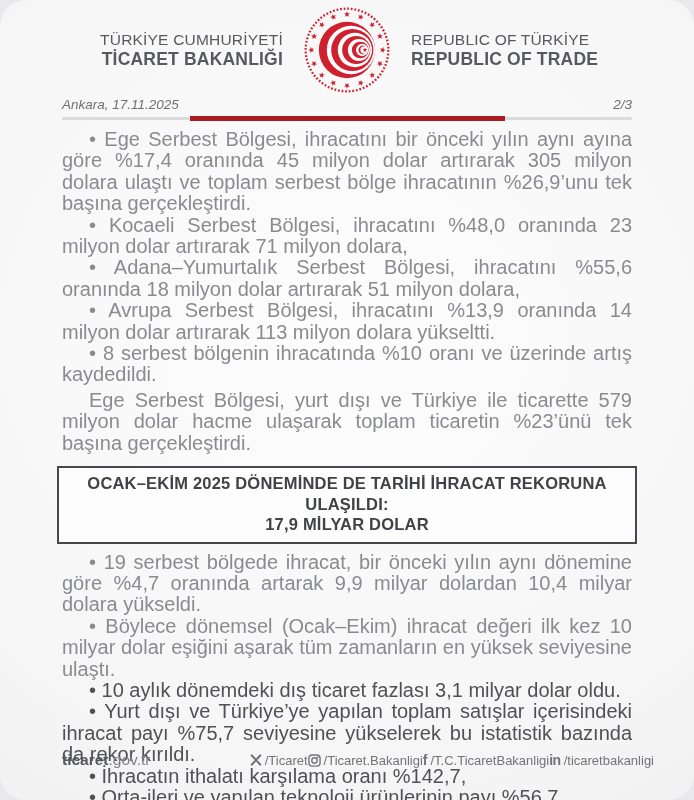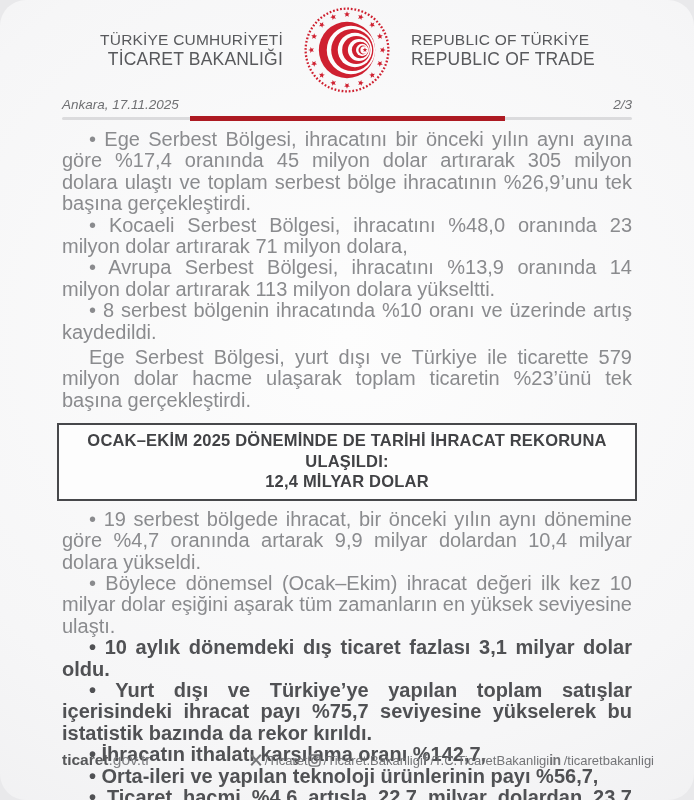--- a/index.html
+++ b/index.html
@@ -9,40 +9,40 @@
     background: radial-gradient(120% 95% at 50% 42%, #fdfdfd 0%, #f6f6f7 55%, #ebebed 100%);
     font-family:"Liberation Sans","DejaVu Sans",sans-serif;
     border-radius:26px;
   }
   
   .masthead { display:flex; align-items:center; justify-content:center; gap:20px; height:92px; padding-top:8px; }
   .org { color:#58595c; }
   .org-left  { width:228px; text-align:right; }
   .org-right { width:228px; text-align:left; }
   .org-line1 { font-size:15.5px; letter-spacing:.2px; }
-  .org-line2 { font-size:17.5px; font-weight:400; letter-spacing:.2px; }
+  .org-line2 { font-size:17.5px; font-weight:700; letter-spacing:.2px; }
   .emblem { width:88px; height:88px; flex:0 0 auto; }
   
   .dateline-row { display:flex; justify-content:space-between; align-items:flex-end;
                   margin:2px 62px 0; font-size:13.5px; color:#6f7073; height:18px;font-style:italic; }
   
   .rule { position:relative; margin:4px 62px 0; height:5px; }
   .rule-gray { position:absolute; top:1px; left:0; right:0; height:3px; background:#dbdbdd; border-radius:2px; }
   .rule-red  { position:absolute; top:0; left:22.4%; width:55.3%; height:5px; background:#ad1a22; }
   
   .banner { margin:10px 57px 0; border:2px solid #47484b; background:#fdfdfd; text-align:center;
             padding:4px 8px 5px; color:#414245; font-weight:700; font-size:16.5px;
             letter-spacing:.2px; line-height:20.5px; }
   .banner.two-line { margin-top:12px; padding-top:5px; padding-bottom:7px; }
   
   .body-block { margin:8px 62px 0; }
   .body-block p { font-size:20px; line-height:21.4px; text-align:justify; text-indent:27px;
                   color:#8a8b8e; margin:0; }
   .body-block p.para { margin-top:4px; }
-  .body-block p.b { font-weight:700; color:#505154; }
+  .body-block p.b { font-weight:400; color:#505154; }
   
   .footer { position:absolute; left:62px; right:40px; bottom:31px;
             display:flex; justify-content:space-between; align-items:center;text-align:right; }
   .site { font-size:15.5px; color:#808184; cursor:pointer; }
   .site-b { font-weight:700; color:#565759; }
   .socials { display:flex; align-items:center; }
   .social { display:flex; align-items:center; gap:3px; font-size:13px; color:#737477; cursor:pointer; }
   .glyph { font-weight:800; font-size:14px; line-height:1; color:#737477; }
   .glyph.in { letter-spacing:-0.5px; }
   .social svg { display:block; }
@@ -107,30 +107,31 @@
 
   <div class="rule">
     <span class="rule-gray"></span>
     <span class="rule-red"></span>
   </div>
 
   <section>
     <div class="body-block">
       <p>• Ege Serbest Bölgesi, ihracatını bir önceki yılın aynı ayına göre %17,4 oranında 45 milyon dolar artırarak 305 milyon dolara ulaştı ve toplam serbest bölge ihracatının %26,9’unu tek başına gerçekleştirdi.</p>
       <p>• Kocaeli Serbest Bölgesi, ihracatını %48,0 oranında 23 milyon dolar artırarak 71 milyon dolara,</p>
+      <p>• Adana–Yumurtalık Serbest Bölgesi, ihracatını %55,6 oranında 18 milyon dolar artırarak 51 milyon dolara,</p>
       <p>• Avrupa Serbest Bölgesi, ihracatını %13,9 oranında 14 milyon dolar artırarak 113 milyon dolara yükseltti.</p>
       <p>• 8 serbest bölgenin ihracatında %10 oranı ve üzerinde artış kaydedildi.</p>
       <p class="para">Ege Serbest Bölgesi, yurt dışı ve Türkiye ile ticarette 579 milyon dolar hacme ulaşarak toplam ticaretin %23’ünü tek başına gerçekleştirdi.</p>
     </div>
   </section>
 
   <section>
     <div class="banner two-line">
       <div>OCAK–EKİM 2025 DÖNEMİNDE DE TARİHİ İHRACAT REKORUNA ULAŞILDI:</div>
-      <div>12,4 MİLYAR DOLAR</div>
+      <div>17,9 MİLYAR DOLAR</div>
     </div>
     <div class="body-block">
       <p>• 19 serbest bölgede ihracat, bir önceki yılın aynı dönemine göre %4,7 oranında artarak 9,9 milyar dolardan 10,4 milyar dolara yükseldi.</p>
       <p>• Böylece dönemsel (Ocak–Ekim) ihracat değeri ilk kez 10 milyar dolar eşiğini aşarak tüm zamanların en yüksek seviyesine ulaştı.</p>
       <p class="b">• 10 aylık dönemdeki dış ticaret fazlası 3,1 milyar dolar oldu.</p>
       <p class="b">• Yurt dışı ve Türkiye’ye yapılan toplam satışlar içerisindeki ihracat payı %75,7 seviyesine yükselerek bu istatistik bazında da rekor kırıldı.</p>
       <p class="b">• İhracatın ithalatı karşılama oranı %142,7,</p>
       <p class="b">• Orta-ileri ve yapılan teknoloji ürünlerinin payı %56,7,</p>
       <p class="b">• Ticaret hacmi %4,6 artışla 22,7 milyar dolardan 23,7 milyar dolara ulaştı.</p>
     </div>

